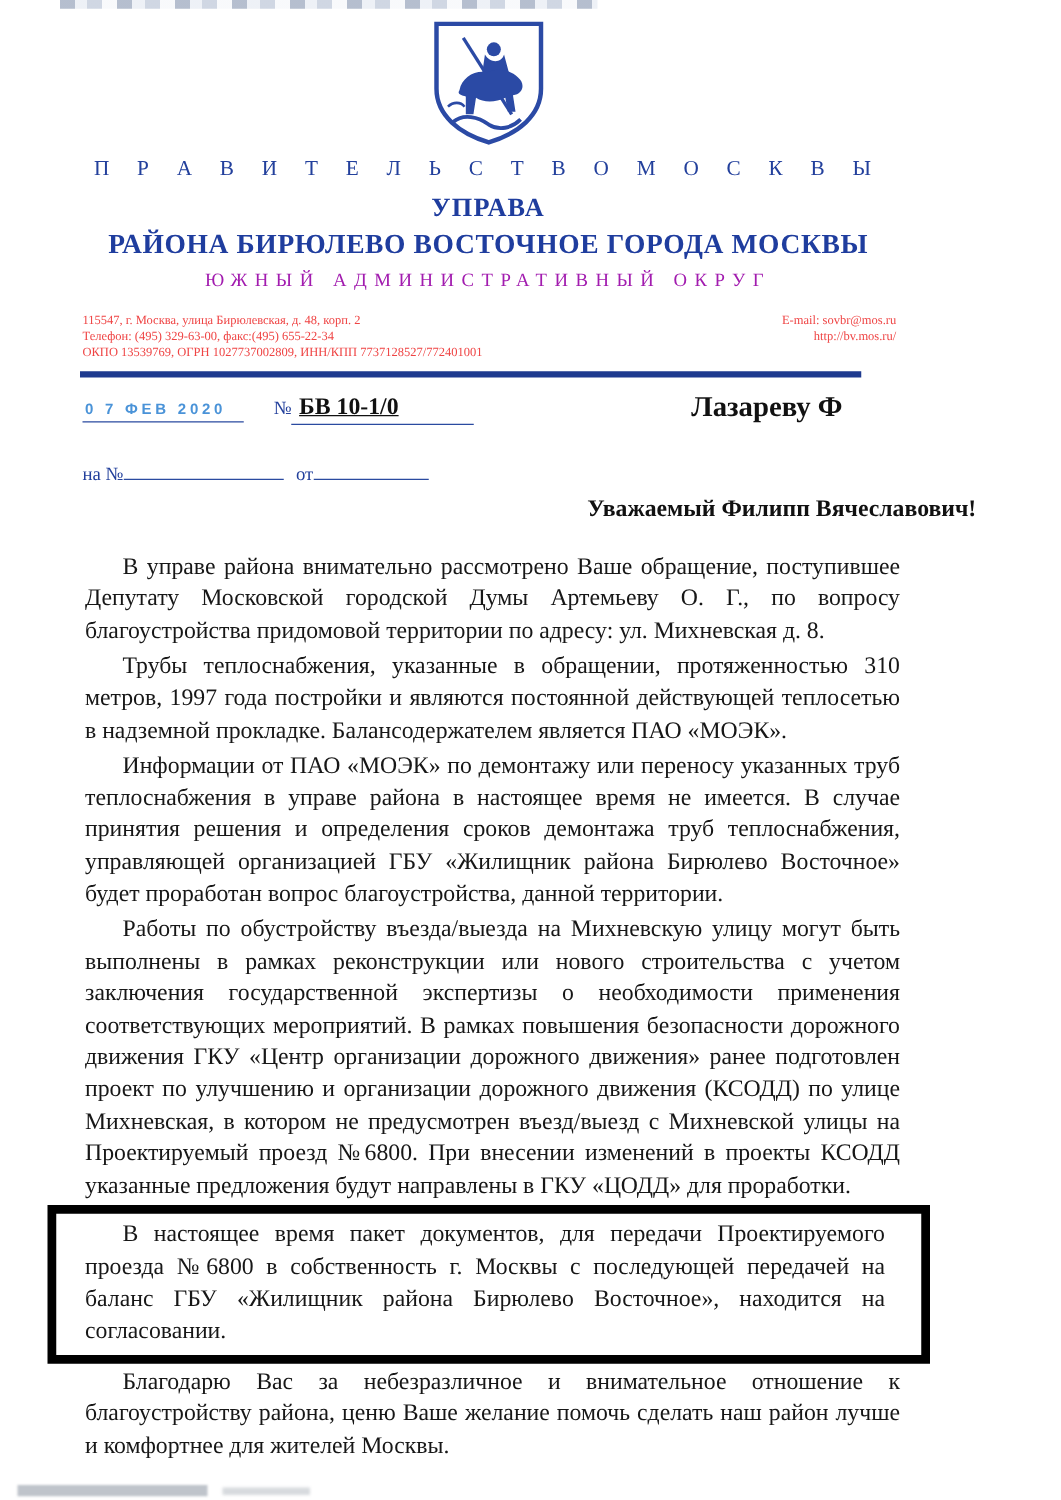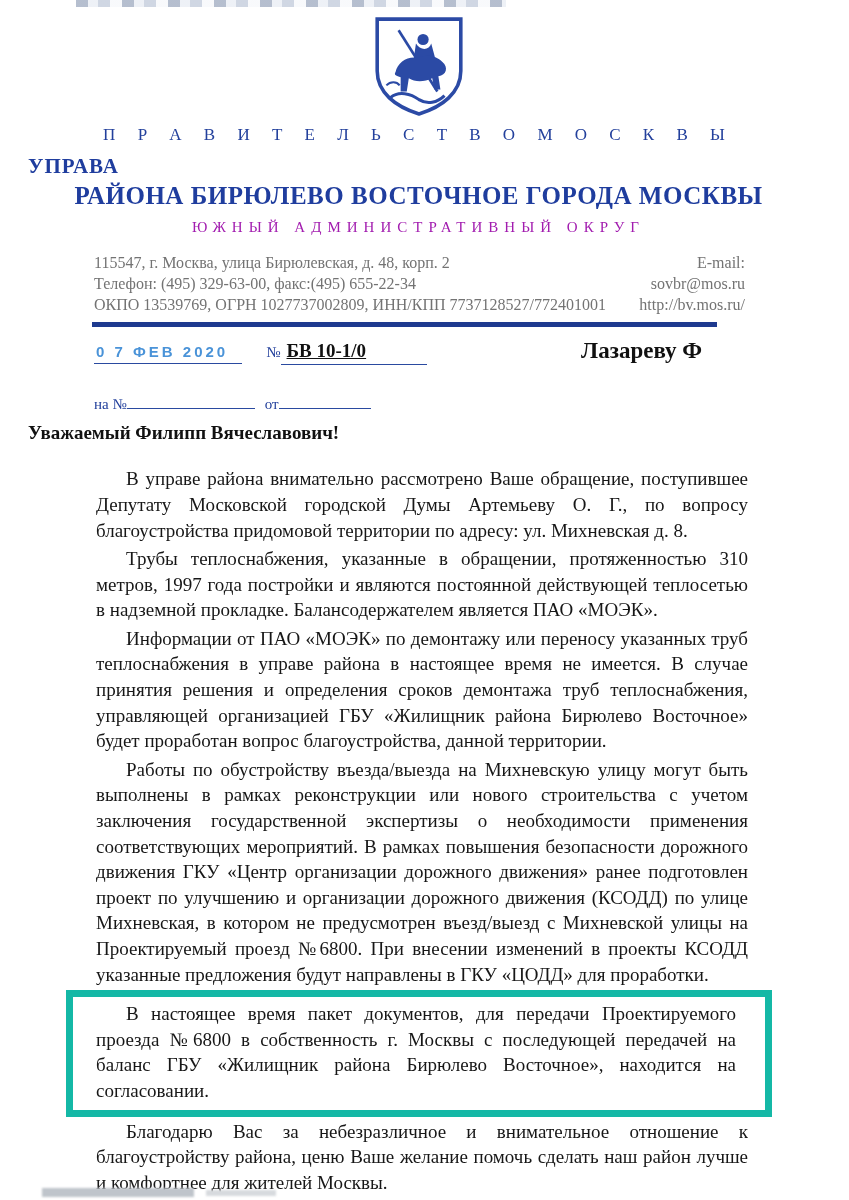--- a/index.html
+++ b/index.html
@@ -3,77 +3,76 @@
 <meta charset="utf-8">
 <style>
   html,body{margin:0;padding:0;background:#ffffff;}
   .page{
     position:relative;
     width:781px;height:1200px;
     background:#ffffff;
     overflow:hidden;
     font-family:"Liberation Serif", serif;
     color:#1c1c1c;
-    margin-left:28px;
   }
   
   .scan-top{
     position:absolute;top:0;left:48px;width:430px;height:7px;
     background:repeating-linear-gradient(90deg,
       rgba(92,112,148,.45) 0 12px, rgba(160,178,208,.18) 12px 22px,
       rgba(120,140,175,.35) 22px 34px, rgba(200,210,228,.12) 34px 46px);
     filter:blur(.6px);
   }
   .scan-bottom1{position:absolute;left:14px;top:1188px;width:152px;height:9px;
     background:#bfc4cb;filter:blur(1px);}
   .scan-bottom2{position:absolute;left:178px;top:1190px;width:70px;height:6px;
     background:#d7dade;filter:blur(1.2px);}
   
   .emblem{display:block;margin:14px auto 0 auto;}
   .gov{
     margin-top:7px;text-align:center;
     color:#23409c;font-size:17px;letter-spacing:9px;font-weight:400;
   }
-  .org1{margin-top:9px;text-align:left;color:#1f3d9e;font-size:21px;font-weight:bold;letter-spacing:1px;}
-  .org2{margin-top:3px;text-align:center;color:#1f3d9e;font-size:25px;font-weight:bold;letter-spacing:.5px;}
+  .org1{margin-top:9px;text-align:center;color:#1f3d9e;font-size:21px;font-weight:bold;letter-spacing:1px;}
+  .org2{margin-top:3px;text-align:center;color:#1f3d9e;font-size:22px;font-weight:bold;letter-spacing:.5px;}
   .district{margin-top:9px;text-align:center;color:#a21caf;font-size:15px;letter-spacing:6px;}
   .contacts{
     display:flex;justify-content:space-between;align-items:flex-start;
-    margin:16px 64px 0 66px;color:#737373;font-size:16px;line-height:1.32;
+    margin:16px 64px 0 66px;color:#ef4444;font-size:10px;line-height:1.32;
   }
   .contacts .left div{white-space:nowrap;}
   .contacts .right{text-align:right;}
   .rule{margin:7px 92px 0 64px;height:5px;background:#1e3a8f;}
   
   .refrow{position:relative;margin:11px 64px 0 66px;height:66px;font-size:15px;color:#23409c;}
   .r1{position:absolute;top:2px;left:0;display:flex;align-items:baseline;}
   .stamp{
     font-family:"Liberation Sans",sans-serif;font-weight:bold;
-    color:#4a93d8;font-size:15px;letter-spacing:3px;
+    color:#4a93d8;font-size:12px;letter-spacing:3px;
     border-bottom:1.5px solid #2a4aa0;padding:0 14px 3px 2px;min-width:105px;
   }
   .numlabel{margin-left:24px;color:#23409c;font-size:15px;}
   .numval{
     color:#111;font-weight:bold;font-size:19px;
     border-bottom:1.5px solid #2a4aa0;padding:0 40px 2px 6px;min-width:100px;text-decoration:underline;
   }
   .addressee{position:absolute;top:0;left:487px;color:#111;font-weight:bold;font-size:23px;}
   .r2{position:absolute;top:56px;left:0;display:flex;align-items:baseline;}
   .blank1{display:inline-block;width:128px;border-bottom:1.5px solid #2a4aa0;height:14px;}
   .ot{margin-left:10px;}
   .blank2{display:inline-block;width:92px;border-bottom:1.5px solid #2a4aa0;height:14px;}
   
-  .salutation{margin-top:18px;text-align:left;font-weight:bold;font-size:19px;color:#111;}
+  .salutation{margin-top:18px;text-align:right;font-weight:bold;font-size:19px;color:#111;}
   .body-text{margin:22px 61px 0 68px;}
   .body-text p{
     margin:0 0 3px 0;text-align:justify;
     font-size:19px;line-height:25.6px;text-indent:30px;color:#171717;
   }
   .redbox{
-    border:7px solid #14b8a6;
+    border:7px solid #000000;
     margin:2px -24px 2px -30px;
     padding:4px 29px 6px 23px;
   }
   .redbox p{margin:0;}
 </style>
 </head>
 <body>
 
 <div class="page">
 

